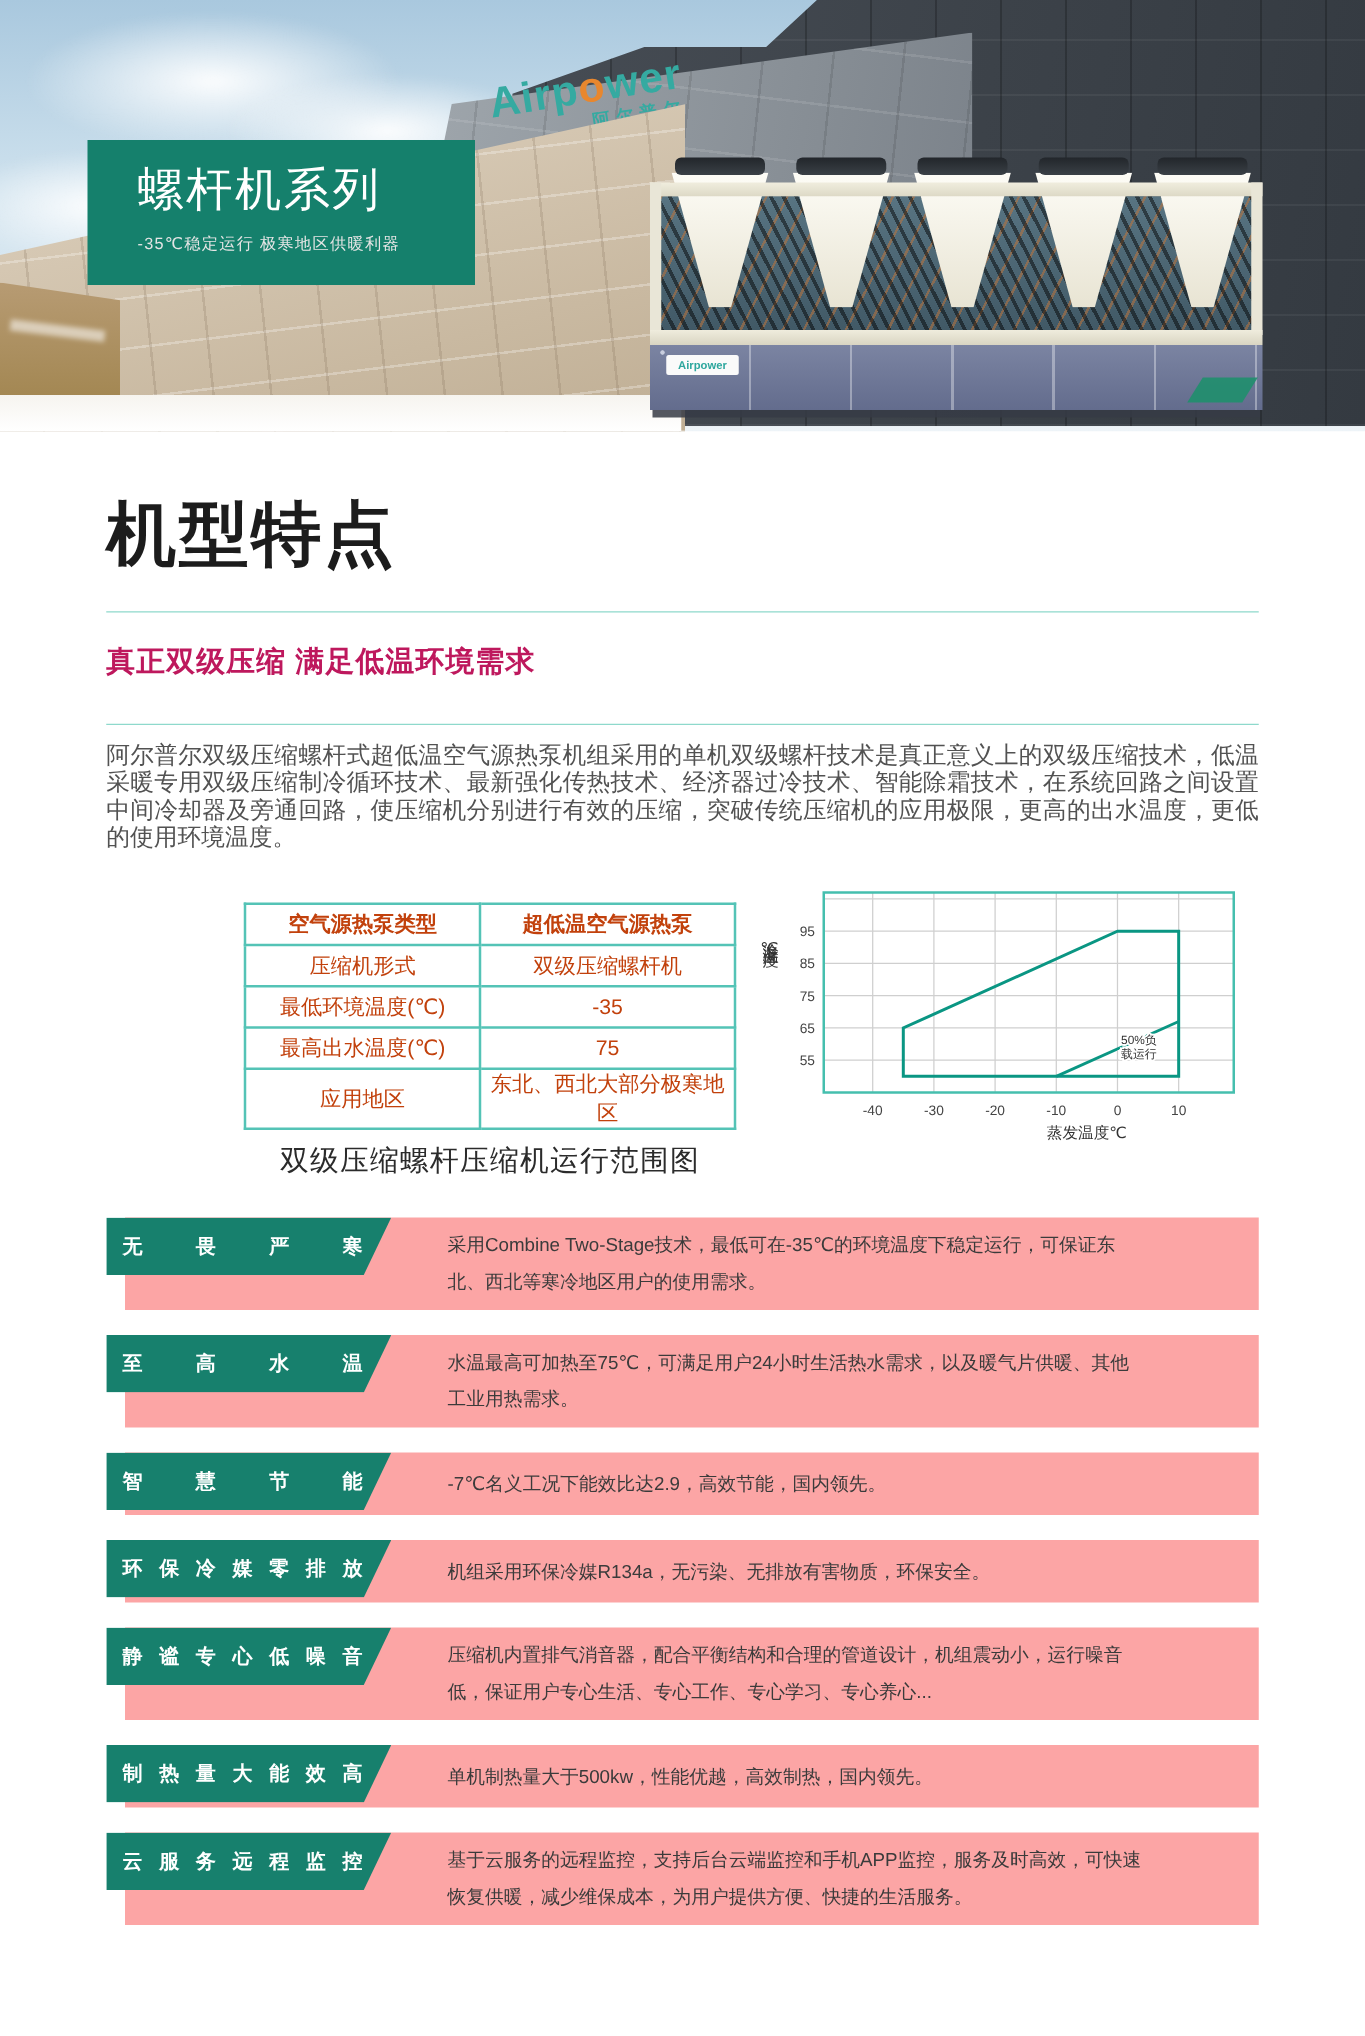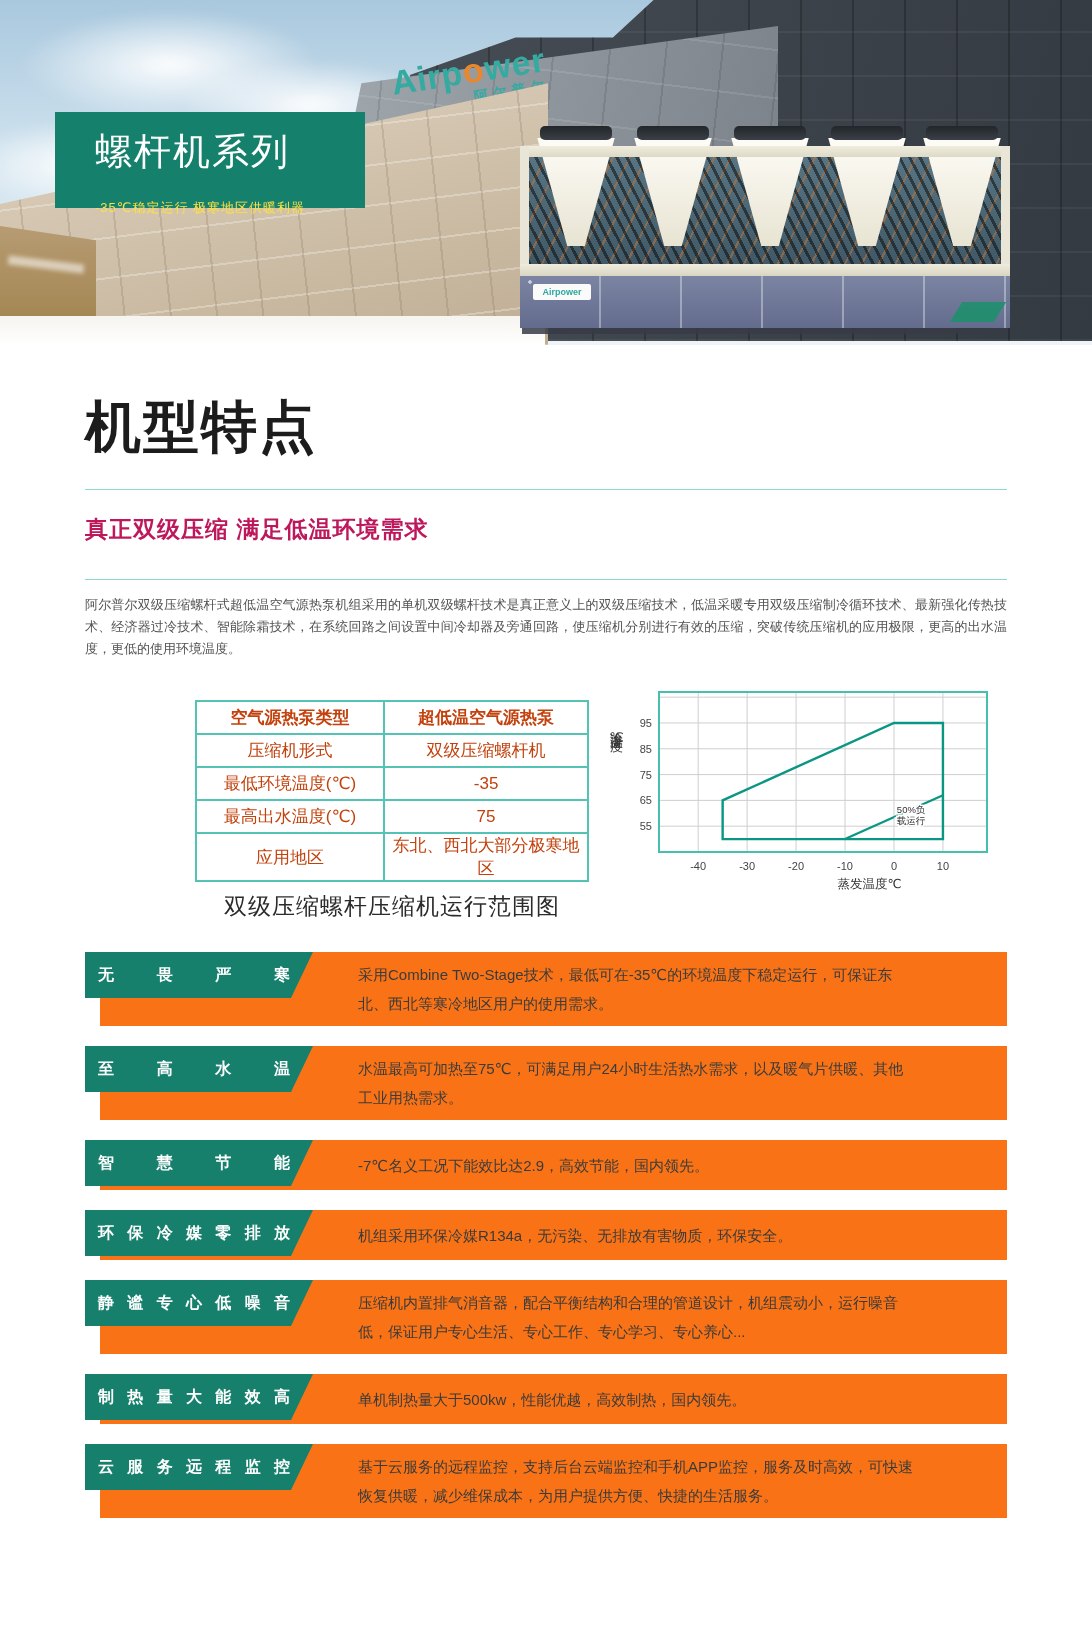--- a/index.html
+++ b/index.html
@@ -36,23 +36,23 @@
       repeating-linear-gradient(-7deg,rgba(255,255,255,.28) 0 2px,transparent 2px 40px),
       linear-gradient(165deg,#e0d4c2,#c9b9a1 70%,#bfae94);
     clip-path:polygon(0 48%,100% 2%,100% 100%,0 100%);}
   .wall-tan{position:absolute;left:0;top:226px;width:96px;height:102px;
     background:linear-gradient(180deg,#b79b73,#a1854f);
     clip-path:polygon(0 0,100% 14%,100% 100%,0 100%);}
   .wall-tan .streak{position:absolute;left:8px;top:34px;width:76px;height:9px;background:rgba(255,255,255,.55);filter:blur(2px);transform:rotate(7deg);}
   .floor-white{position:absolute;left:0;top:316px;width:545px;height:29px;background:linear-gradient(180deg,#f6f4ef,#ffffff);}
 
   
-  .series-banner{position:absolute;left:55px;top:112px;width:310px;height:96px;background:#15806c;z-index:6;box-sizing:border-box;padding:15px 18px 0 40px;}
+  .series-banner{position:absolute;left:70px;top:112px;width:310px;height:116px;background:#15806c;z-index:6;box-sizing:border-box;padding:15px 18px 0 40px;}
   .series-title{font-size:37px;font-weight:400;color:#ffffff;letter-spacing:2px;}
-  .series-sub{margin-top:22px;font-size:13px;color:#fde047;letter-spacing:1px;}
+  .series-sub{margin-top:9px;font-size:13px;color:#e5e5e5;letter-spacing:1px;}
 
   
   .unit{position:absolute;left:520px;top:140px;width:490px;height:195px;z-index:4;}
   .unit-frame-top{position:absolute;left:0;top:6px;width:100%;height:11px;background:linear-gradient(180deg,#f0edde,#ddd9c6);z-index:3;}
   .unit-post{position:absolute;top:6px;width:9px;height:122px;background:#e9e6d7;z-index:3;}
   .unit-post.l{left:0;} .unit-post.r{right:0;}
   .unit-fans{position:absolute;left:8px;right:8px;top:17px;height:107px;overflow:hidden;
     background:
       repeating-linear-gradient(63deg,rgba(0,0,0,.48) 0 3px,transparent 3px 9px),
       repeating-linear-gradient(117deg,rgba(186,115,60,.55) 0 2px,transparent 2px 15px),
@@ -70,21 +70,21 @@
     display:flex;align-items:center;justify-content:center;font-size:9px;font-weight:bold;color:#2ea79e;}
   .unit-ribbon{position:absolute;right:10px;bottom:6px;width:44px;height:20px;background:#1f8f6d;transform:skewX(-32deg);opacity:.9;}
   .unit-base{position:absolute;left:2px;top:188px;width:calc(100% - 4px);height:6px;background:#363b45;opacity:.85;}
 
   
   .content{position:relative;}
   .h-feature{margin:45px 85px 0;font-size:56px;font-weight:600;color:#1c1c1c;letter-spacing:2px;}
   .rule{margin:23px 85px 0;border:0;border-top:1px solid #8ed9cc;height:0;}
   .rule.second{margin-top:34px;}
   .sub-heading{margin:24px 85px 0;font-size:23px;font-weight:bold;color:#be185d;letter-spacing:1px;}
-  .para{margin:14px 85px 0;width:922px;font-size:13px;line-height:22px;color:#525252;text-align:justify;}
+  .para{margin:14px 85px 0;width:922px;font-size:19px;line-height:22px;color:#525252;text-align:justify;}
 
   
   .spec-row{display:flex;margin:40px 0 0 195px;}
   .spec-col{width:394px;}
   table.spec{border-collapse:collapse;width:394px;background:#fff;}
   table.spec td{border:2px solid #54c3b6;text-align:center;height:31px;font-size:17px;color:#c2410c;padding:0 2px;}
   table.spec tr.hdr td{font-weight:bold;}
   table.spec td:first-child{width:48%;}
   .spec-caption{margin-top:9px;text-align:center;font-size:23px;color:#2b2b2b;letter-spacing:1px;}
 
@@ -92,21 +92,21 @@
   .chart-ylab{position:absolute;left:0;top:36px;writing-mode:vertical-rl;text-orientation:upright;font-size:13px;color:#333;letter-spacing:2px;}
   .chart-col svg{display:block;margin-left:16px;width:390px;height:228px;}
 
   
   .features{margin-top:30px;}
   .feature{position:relative;margin-bottom:20px;}
   .fbanner{position:absolute;left:85px;top:0;width:228px;height:46px;background:#17806d;z-index:2;
     clip-path:polygon(0 0,100% 0,calc(100% - 22px) 100%,0 100%);
     display:flex;align-items:center;box-sizing:border-box;padding-left:13px;}
   .fbanner span{display:block;width:192px;font-size:16px;font-weight:bold;color:#ffffff;text-align:justify;text-align-last:justify;}
-  .fbox{margin-left:100px;margin-top:10px;width:907px;box-sizing:border-box;background:#f97316;
+  .fbox{margin-left:100px;margin-top:10px;width:907px;box-sizing:border-box;background:#fca5a5;
     padding:8px 44px 8px 258px;display:flex;align-items:center;min-height:50px;}
   .fbox p{margin:0;font-size:15px;line-height:29px;color:#3b3b3b;max-width:556px;}
 </style>
 </head>
 <body>
 
 <div class="page">
 
   <div class="hero">
     <div class="cloud c1"></div>

